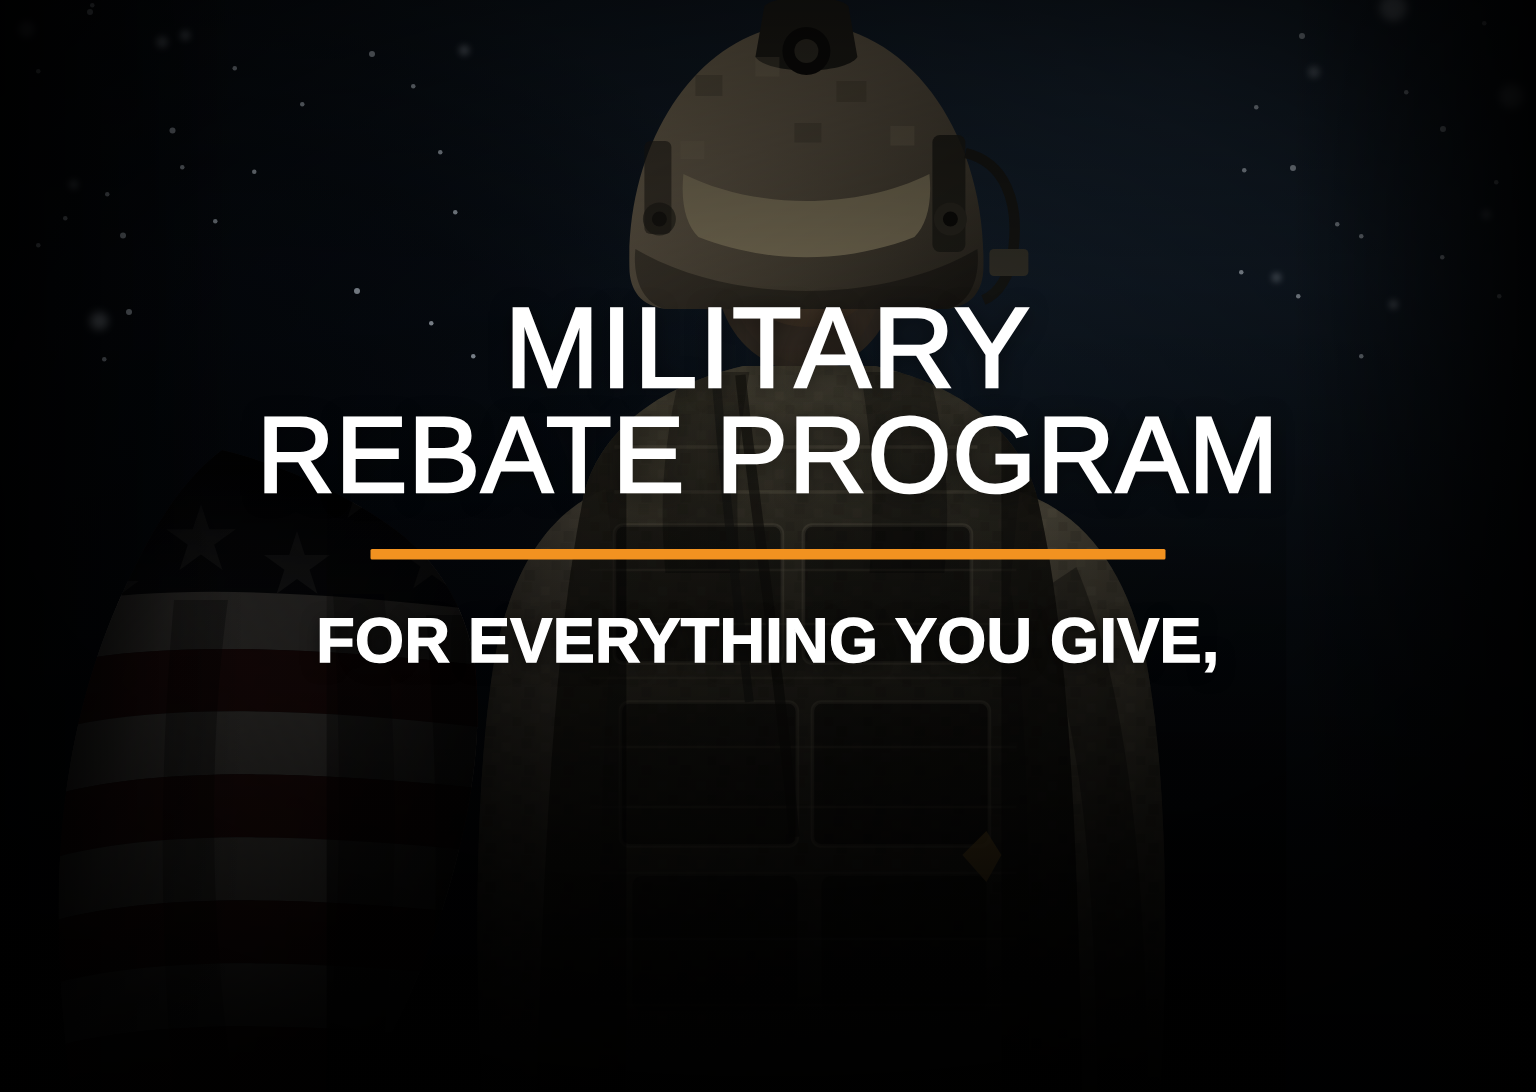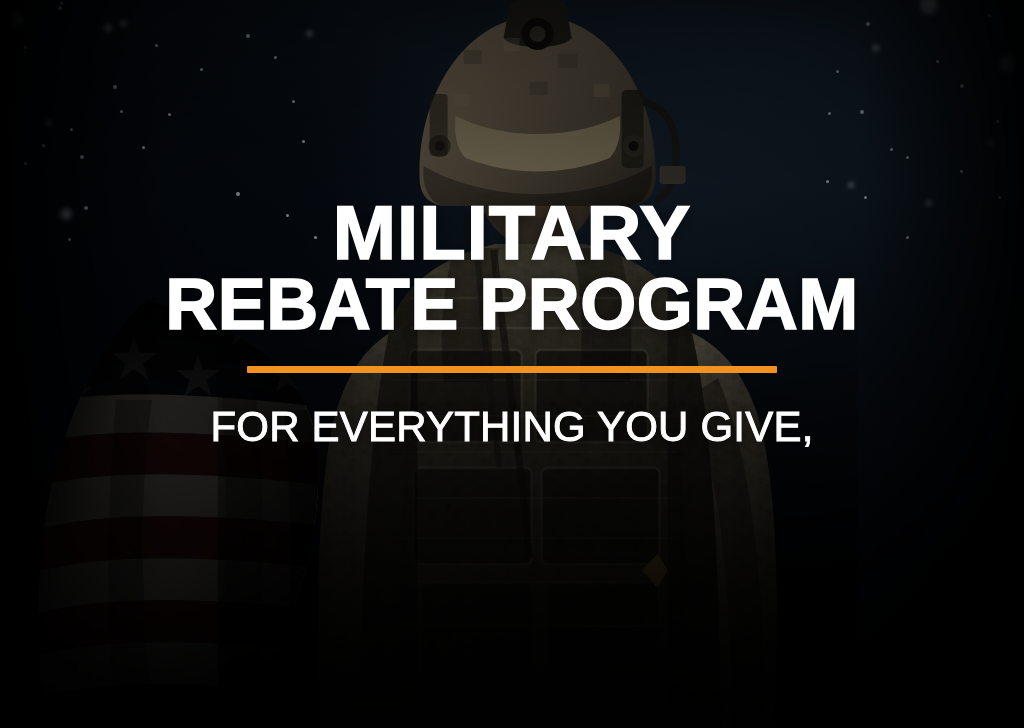--- a/index.html
+++ b/index.html
@@ -110,21 +110,21 @@
     align-items: center;
     justify-content: flex-start;
     padding-top: 196px;
     box-sizing: border-box;
     text-align: center;
   }
 
   .headline {
     color: #ffffff;
     font-family: "Liberation Sans", sans-serif;
-    font-weight: 700;
+    font-weight: 400;
     font-size: 76px;
     line-height: 0.97;
     letter-spacing: -0.5px;
     margin: 0;
     text-shadow: 0 2px 14px rgba(0,0,0,0.55);
     -webkit-text-stroke: 1.6px #ffffff;
   }
   .headline .line1 { display: block; font-size: 76px; letter-spacing: 1px; }
   .headline .line2 { display: block; font-size: 72px; letter-spacing: 0.5px; }
 
@@ -132,21 +132,21 @@
     width: 530px;
     height: 7px;
     background: #f29220;
     margin: 26px 0 0 0;
     border-radius: 1px;
   }
 
   .subhead {
     color: #ffffff;
     font-family: "Liberation Sans", sans-serif;
-    font-weight: 400;
+    font-weight: 700;
     font-size: 42px;
     line-height: 1.26;
     letter-spacing: 0.2px;
     margin: 28px 0 0 0;
     text-shadow: 0 2px 12px rgba(0,0,0,0.6);
     -webkit-text-stroke: 0.9px #ffffff;
   }
   .subhead .sline { display: block; }
 </style>
 </head>

